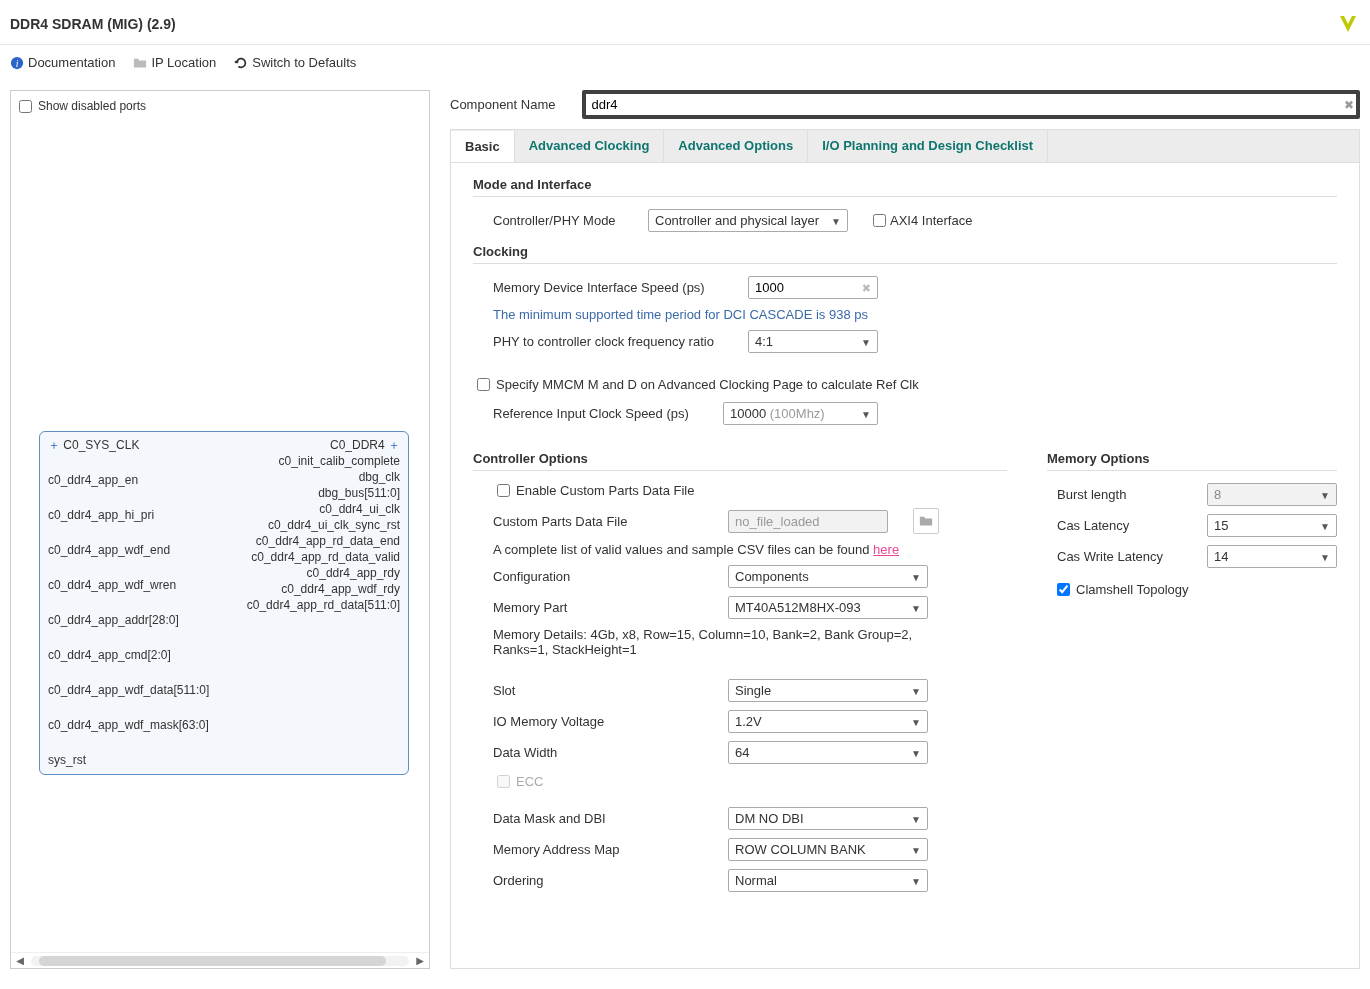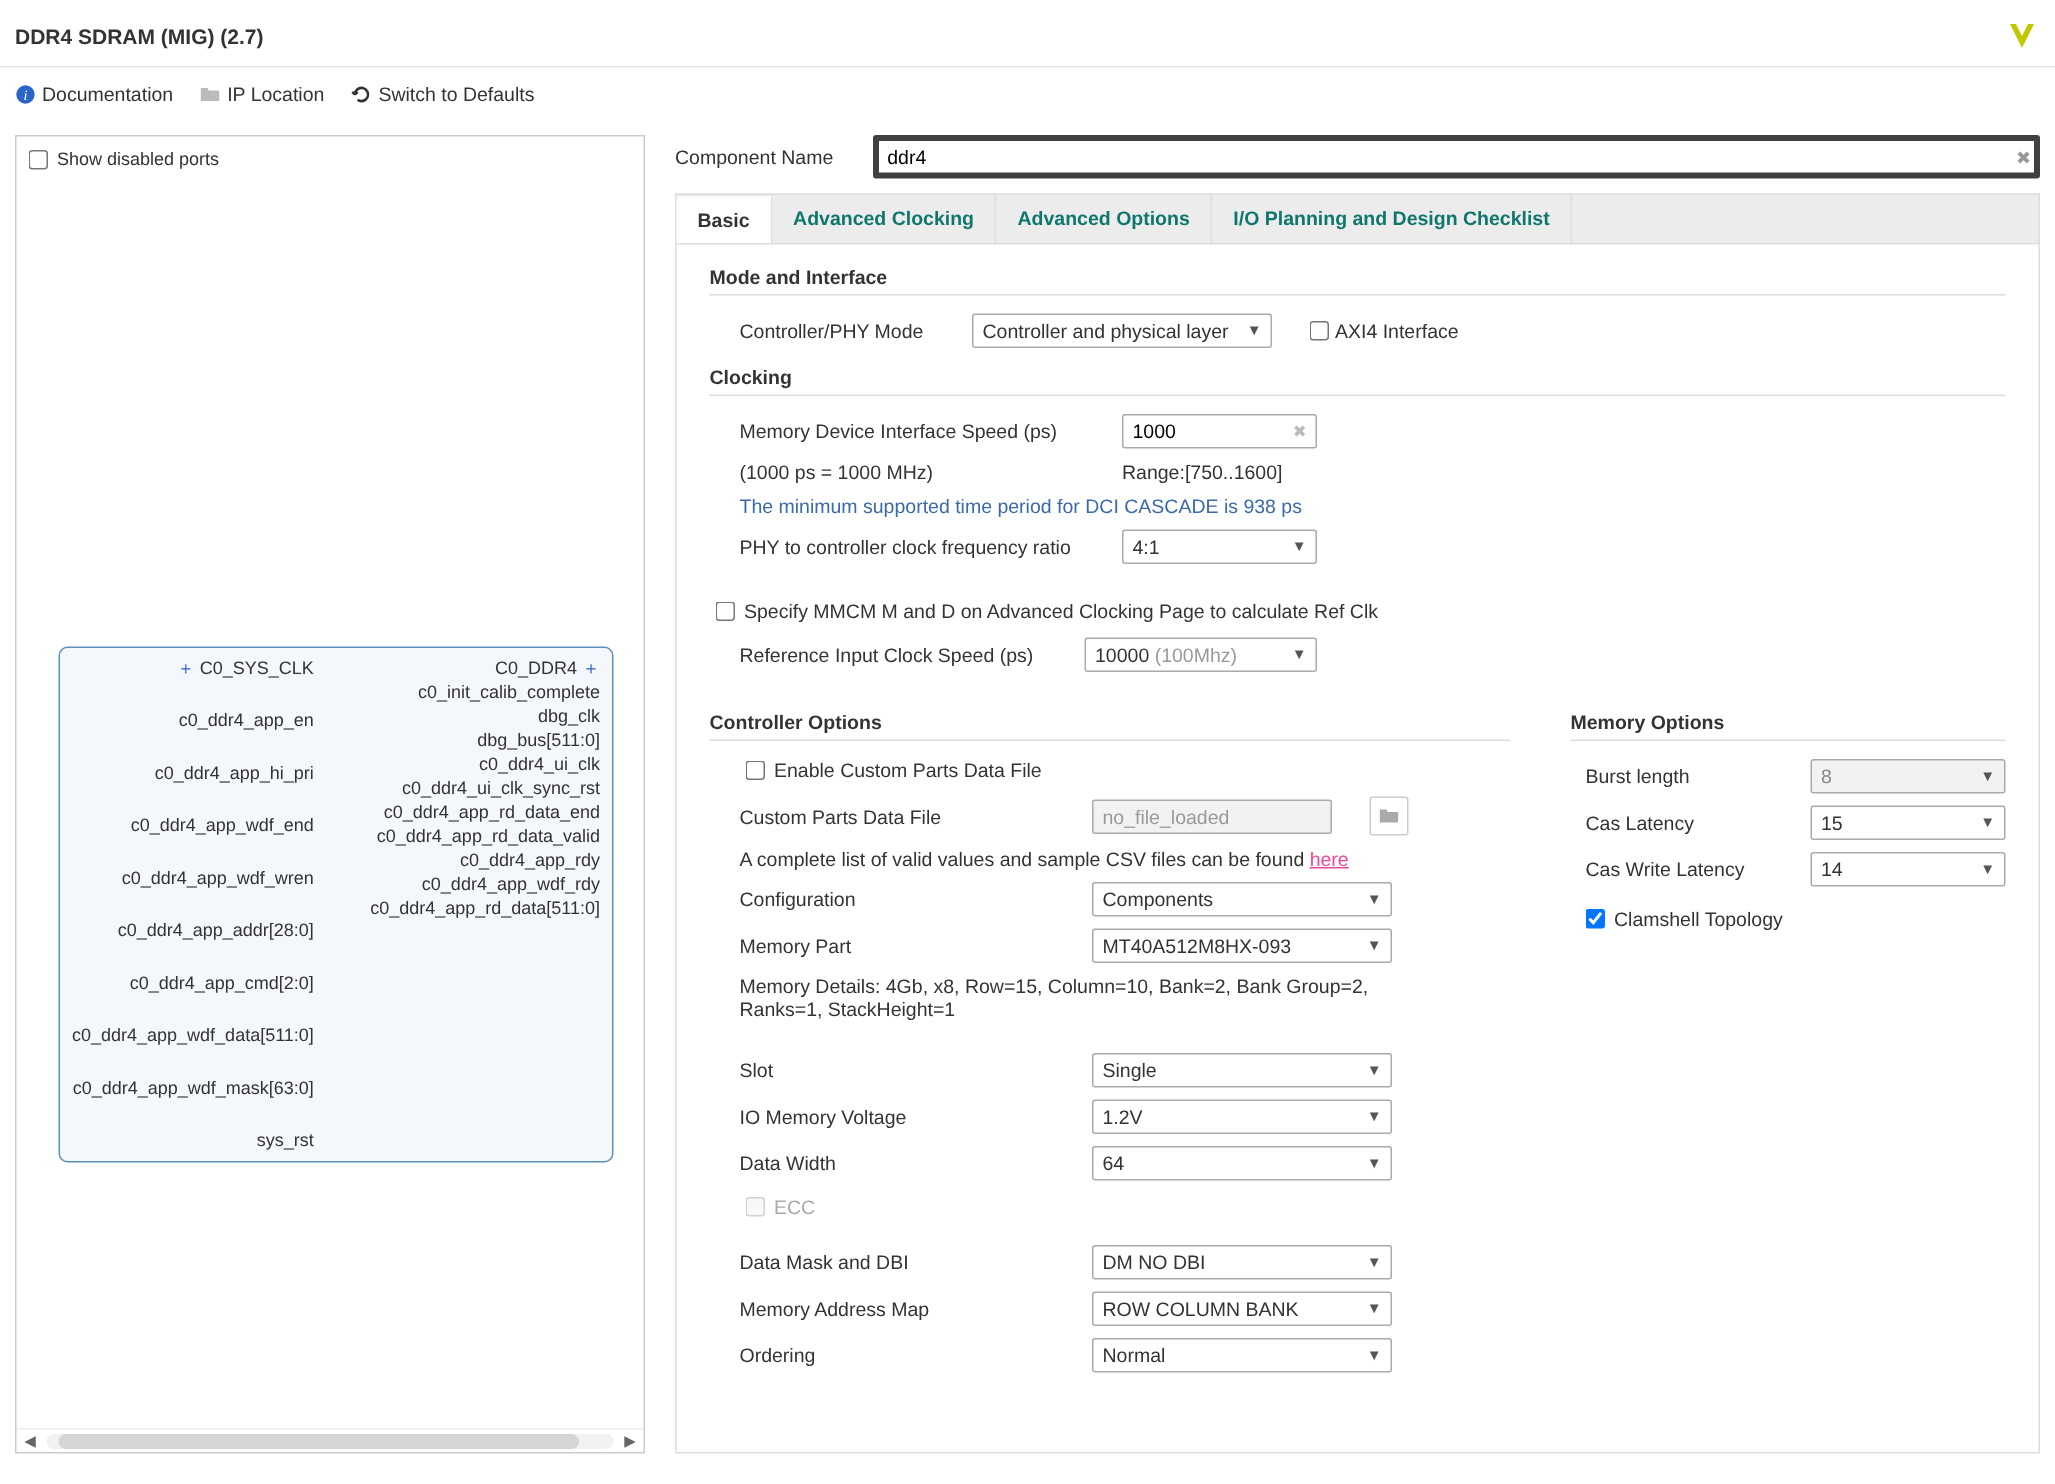--- a/index.html
+++ b/index.html
@@ -68,21 +68,21 @@
   border-radius: 6px;
   background: #f4f8fc;
   padding: 6px 8px 6px 8px;
   font-family: Arial, sans-serif;
   font-size: 12px;
 }
 .ip-cols { display: flex; justify-content: space-between; }
 .ip-col-left, .ip-col-right {
   display: flex; flex-direction: column; gap: 1px;
 }
-.ip-col-left { align-items: flex-end; gap: 20px; }
+.ip-col-left { align-items: flex-start; gap: 20px; }
 .ip-col-right { align-items: flex-end; }
 .ip-port { white-space: nowrap; line-height: 15px; }
 .ip-port.iface { font-weight: normal; }
 .left-scroll {
   height: 16px;
   display:flex; align-items:center; padding: 0 2px;
   border-top:1px solid #eee;
 }
 .left-scroll .arrow { width:14px; text-align:center; color:#666; cursor:pointer; font-size:10px; }
 .left-scroll .track { flex:1; height:10px; background:#f2f2f2; border-radius:5px; margin:0 4px; position:relative; }
@@ -150,21 +150,21 @@
 a { color:#ec4899; text-decoration:underline; cursor:pointer; }
 .folder-btn {
   width:26px; height:26px; border:1px solid #ccc; border-radius:2px; display:flex; align-items:center; justify-content:center; background:#fff; cursor:pointer;
 }
 .small-gray { color:#999; }
 </style>
 </head>
 <body>
 
 <div class="header">
-  <div class="header-title">DDR4 SDRAM (MIG) (2.7)</div>
+  <div class="header-title">DDR4 SDRAM (MIG) (2.9)</div>
   <svg class="header-logo" viewBox="0 0 24 24">
       <path fill="currentColor" d="M4 4 L12 20 L20 4 L16 4 L12 12 L8 4 Z"></path>
     </svg>
 </div>
 
 <div class="toolbar">
   <div class="toolbar-item">
     <span class="ico">
         <svg viewBox="0 0 16 16" width="14" height="14">
           <circle cx="8" cy="8" r="7" fill="#2a64c9"></circle>
@@ -269,24 +269,20 @@
       </div>
 
       <div class="section-title">Clocking</div>
       <div class="form-row">
         <span class="lbl" style="width:230px">Memory Device Interface Speed (ps)</span>
         <div class="txt" style="width:130px">
           <input type="text" value="1000" style="">
           <span class="clr">✖</span>
         </div>
       </div>
-      <div class="form-row" style="margin-top:2px">
-        <span style="width:230px">(1000 ps = 1000 MHz)</span>
-        <span>Range:[750..1600]</span>
-      </div>
       <div class="hint-row hint-blue">The minimum supported time period for DCI CASCADE is 938 ps</div>
       <div class="form-row">
         <span class="lbl" style="width:230px">PHY to controller clock frequency ratio</span>
         <div class="select" style="width:130px">
           <span>4:1</span>
           <span class="caret">▼</span>
         </div>
       </div>
 
       <div class="chk-row" style="margin-left:4px;margin-top:24px">

